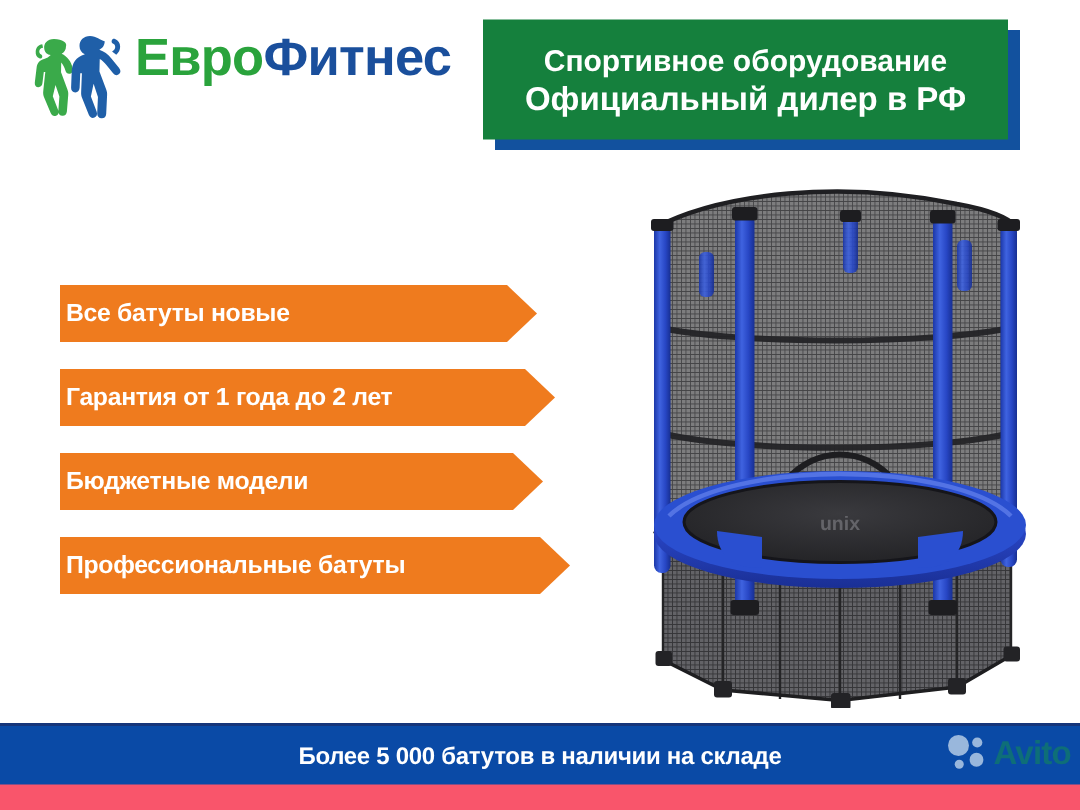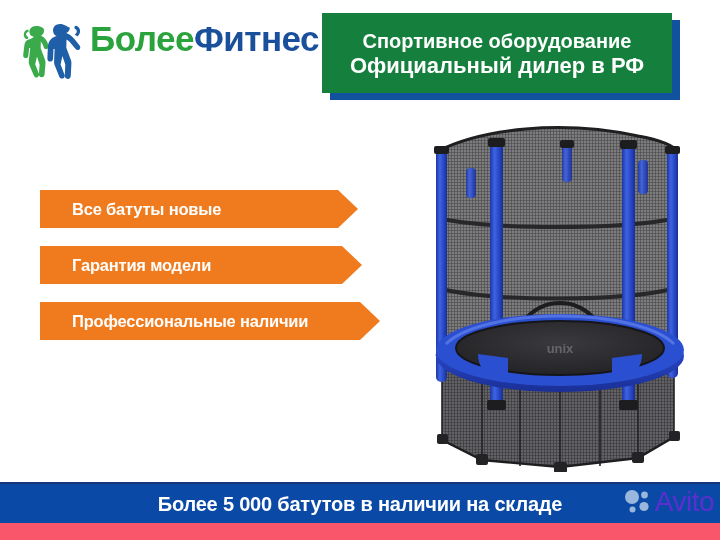--- a/index.html
+++ b/index.html
@@ -104,21 +104,21 @@
     margin-bottom: 18px;
     background: #ef7b1e;
     display: flex;
     align-items: center;
     clip-path: polygon(0 0, calc(100% - 20px) 0, 100% 50%, calc(100% - 20px) 100%, 0 100%);
   }
   .badge-label {
     color: #ffffff;
     font-size: 16.5px;
     font-weight: bold;
-    padding-left: 32px;
+    padding-left: 4px;
     white-space: nowrap;
     letter-spacing: -0.2px;
   }
 
   
   #product-image {
     position: absolute;
     left: 412px;
     top: 122px;
     width: 296px;
@@ -134,21 +134,21 @@
     height: 41px;
     background: #0a4aa6;
     border-top: 2px solid #16357a;
     border-bottom: 2px solid #16357a;
     display: flex;
     align-items: center;
     justify-content: center;
   }
   #footer-text {
     color: #ffffff;
-    font-size: 20px;
+    font-size: 16px;
     font-weight: bold;
     white-space: nowrap;
     letter-spacing: -0.2px;
   }
   #red-strip {
     position: absolute;
     left: 0;
     top: 523px;
     width: 720px;
     height: 17px;
@@ -157,23 +157,23 @@
   #avito-watermark {
     position: absolute;
     right: 6px;
     top: 484px;
     height: 36px;
     display: flex;
     align-items: center;
     opacity: 0.82;
   }
   #avito-wordmark {
-    color: #6d28d9;
-    font-size: 28px;
-    font-weight: normal;
+    color: #0f766e;
+    font-size: 22px;
+    font-weight: bold;
     letter-spacing: -0.5px;
     margin-left: 2px;
   }
 </style>
 </head>
 <body>
 
 <div id="banner">
 
   <div id="logo-block">
@@ -184,38 +184,41 @@
           <path d="M14 6 c-4.5 0 -7 3 -6.5 6.5 c0.3 2.4 2 4 4.3 4.2 c-1.2 1.3 -2.6 2.1 -4.4 2.6 c-3 0.8 -4.6 2.6 -5 5.8 l-1.2 10 c-0.2 1.8 0.8 3 2.4 3 c1.6 0 2.5 -1 2.7 -2.7 l0.9 -7.4 l1 0 l-1.3 12 c-0.3 2.4 -0.1 3.6 0.6 5.2 l4.3 10.2 c0.7 1.7 2.1 2.4 3.6 1.8 c1.5 -0.6 2 -2 1.4 -3.7 l-3.6 -9.3 l1.8 -7.6 l2.6 7.8 l-0.7 9.6 c-0.1 1.9 1 3.1 2.7 3.2 c1.7 0.1 2.8 -1 3 -2.9 l0.9 -11.2 c0.1 -1.3 -0.1 -2.3 -0.6 -3.6 l-4.2 -11.3 l0.1 -6.6 c1.3 1.6 2.2 3.2 2.8 5.4 c0.5 1.7 1.7 2.5 3.2 2.1 c1.5 -0.4 2.1 -1.8 1.7 -3.5 c-1.1 -4.8 -3.6 -8 -7.4 -9.8 c1.8 -1 2.9 -2.7 2.9 -5 C23 8.8 19.8 6 14 6 z"></path>
           <path d="M6.2 9.5 c-2.6 0.4 -4.2 2.2 -4.4 4.8 c-0.2 2.2 0.7 3.9 2.4 4.6 c0.9 0.4 1.6 0.1 1.9 -0.7 c0.3 -0.9 -0.1 -1.5 -0.9 -2 c-0.8 -0.5 -1.1 -1.3 -1 -2.2 c0.2 -1.3 1.1 -2 2.5 -2.2 z"></path>
         </g>
 
         <g fill="#1f5fa8">
           <path d="M38 4 c-4.2 0 -7 2.8 -7 6.6 c0 2.6 1.4 4.6 3.6 5.5 c-3 1 -5.2 2.4 -6.7 4.5 c-1.4 2 -2 4.3 -2.1 7.4 l-0.4 10.4 c-0.1 2 1 3.2 2.8 3.2 c1.8 0 2.8 -1.2 2.9 -3.2 l0.4 -9.5 l1.1 0 l-0.5 12.3 c-0.1 1.8 0.1 2.8 0.7 4.3 l4.4 11 c0.7 1.8 2.2 2.5 3.8 1.9 c1.6 -0.6 2.1 -2.2 1.4 -4 l-3.8 -10 l1.8 -8.5 l2.9 8.7 l-0.5 10.9 c-0.1 2 1.1 3.3 2.9 3.4 c1.8 0.1 3 -1.1 3.1 -3.1 l0.6 -12.4 c0.1 -1.4 -0.1 -2.4 -0.6 -3.7 l-4.5 -12 l0.2 -8.3 c1.6 0.9 2.9 2.1 4.3 3.8 l4.6 5.6 c1.2 1.5 2.8 1.7 4 0.6 c1.2 -1 1.2 -2.6 0 -4.1 l-5 -6.2 c-2.5 -3.1 -5 -5 -8.2 -6 c2.2 -0.9 3.6 -2.9 3.6 -5.6 C45 6.8 42.2 4 38 4 z"></path>
           <path d="M55.5 16.5 c1.6 -1.5 2.6 -3.3 2.6 -5.4 c0 -2.4 -1.3 -4.3 -3.4 -5.1 c-1 -0.4 -1.9 0 -2.2 1 c-0.3 1 0.1 1.7 1 2.2 c0.9 0.5 1.3 1.2 1.3 2.1 c0 1.2 -0.7 2.2 -2.1 3.1 z"></path>
         </g>
       </svg>
     </div>
-    <div id="logo-wordmark"><span class="word-evro">Более</span><span class="word-fitnes">Фитнес</span></div>
+    <div id="logo-wordmark"><span class="word-evro">Евро</span><span class="word-fitnes">Фитнес</span></div>
   </div>
 
   <div id="headline-shadow"></div>
   <div id="headline-box">
     <div id="headline-line1">Спортивное оборудование</div>
     <div id="headline-line2">Официальный дилер в РФ</div>
   </div>
 
   <div id="badges">
     <div class="badge" style="width:318px">
       <span class="badge-label">Все батуты новые</span>
     </div>
+    <div class="badge" style="width:330px">
+      <span class="badge-label">Гарантия от 1 года до 2 лет</span>
+    </div>
     <div class="badge" style="width:322px">
-      <span class="badge-label">Гарантия модели</span>
+      <span class="badge-label">Бюджетные модели</span>
     </div>
     <div class="badge" style="width:340px">
-      <span class="badge-label">Профессиональные наличии</span>
+      <span class="badge-label">Профессиональные батуты</span>
     </div>
   </div>
 
   <div id="product-image">
     <svg width="296" height="350" viewBox="0 0 296 350" xmlns="http://www.w3.org/2000/svg">
       <defs>
         <pattern id="meshPat" width="3" height="3" patternUnits="userSpaceOnUse">
           <rect width="3" height="3" fill="#6e6e70"></rect>
           <path d="M0 0 H3 M0 0 V3" stroke="#2e2e30" stroke-width="1.1"></path>
         </pattern>

